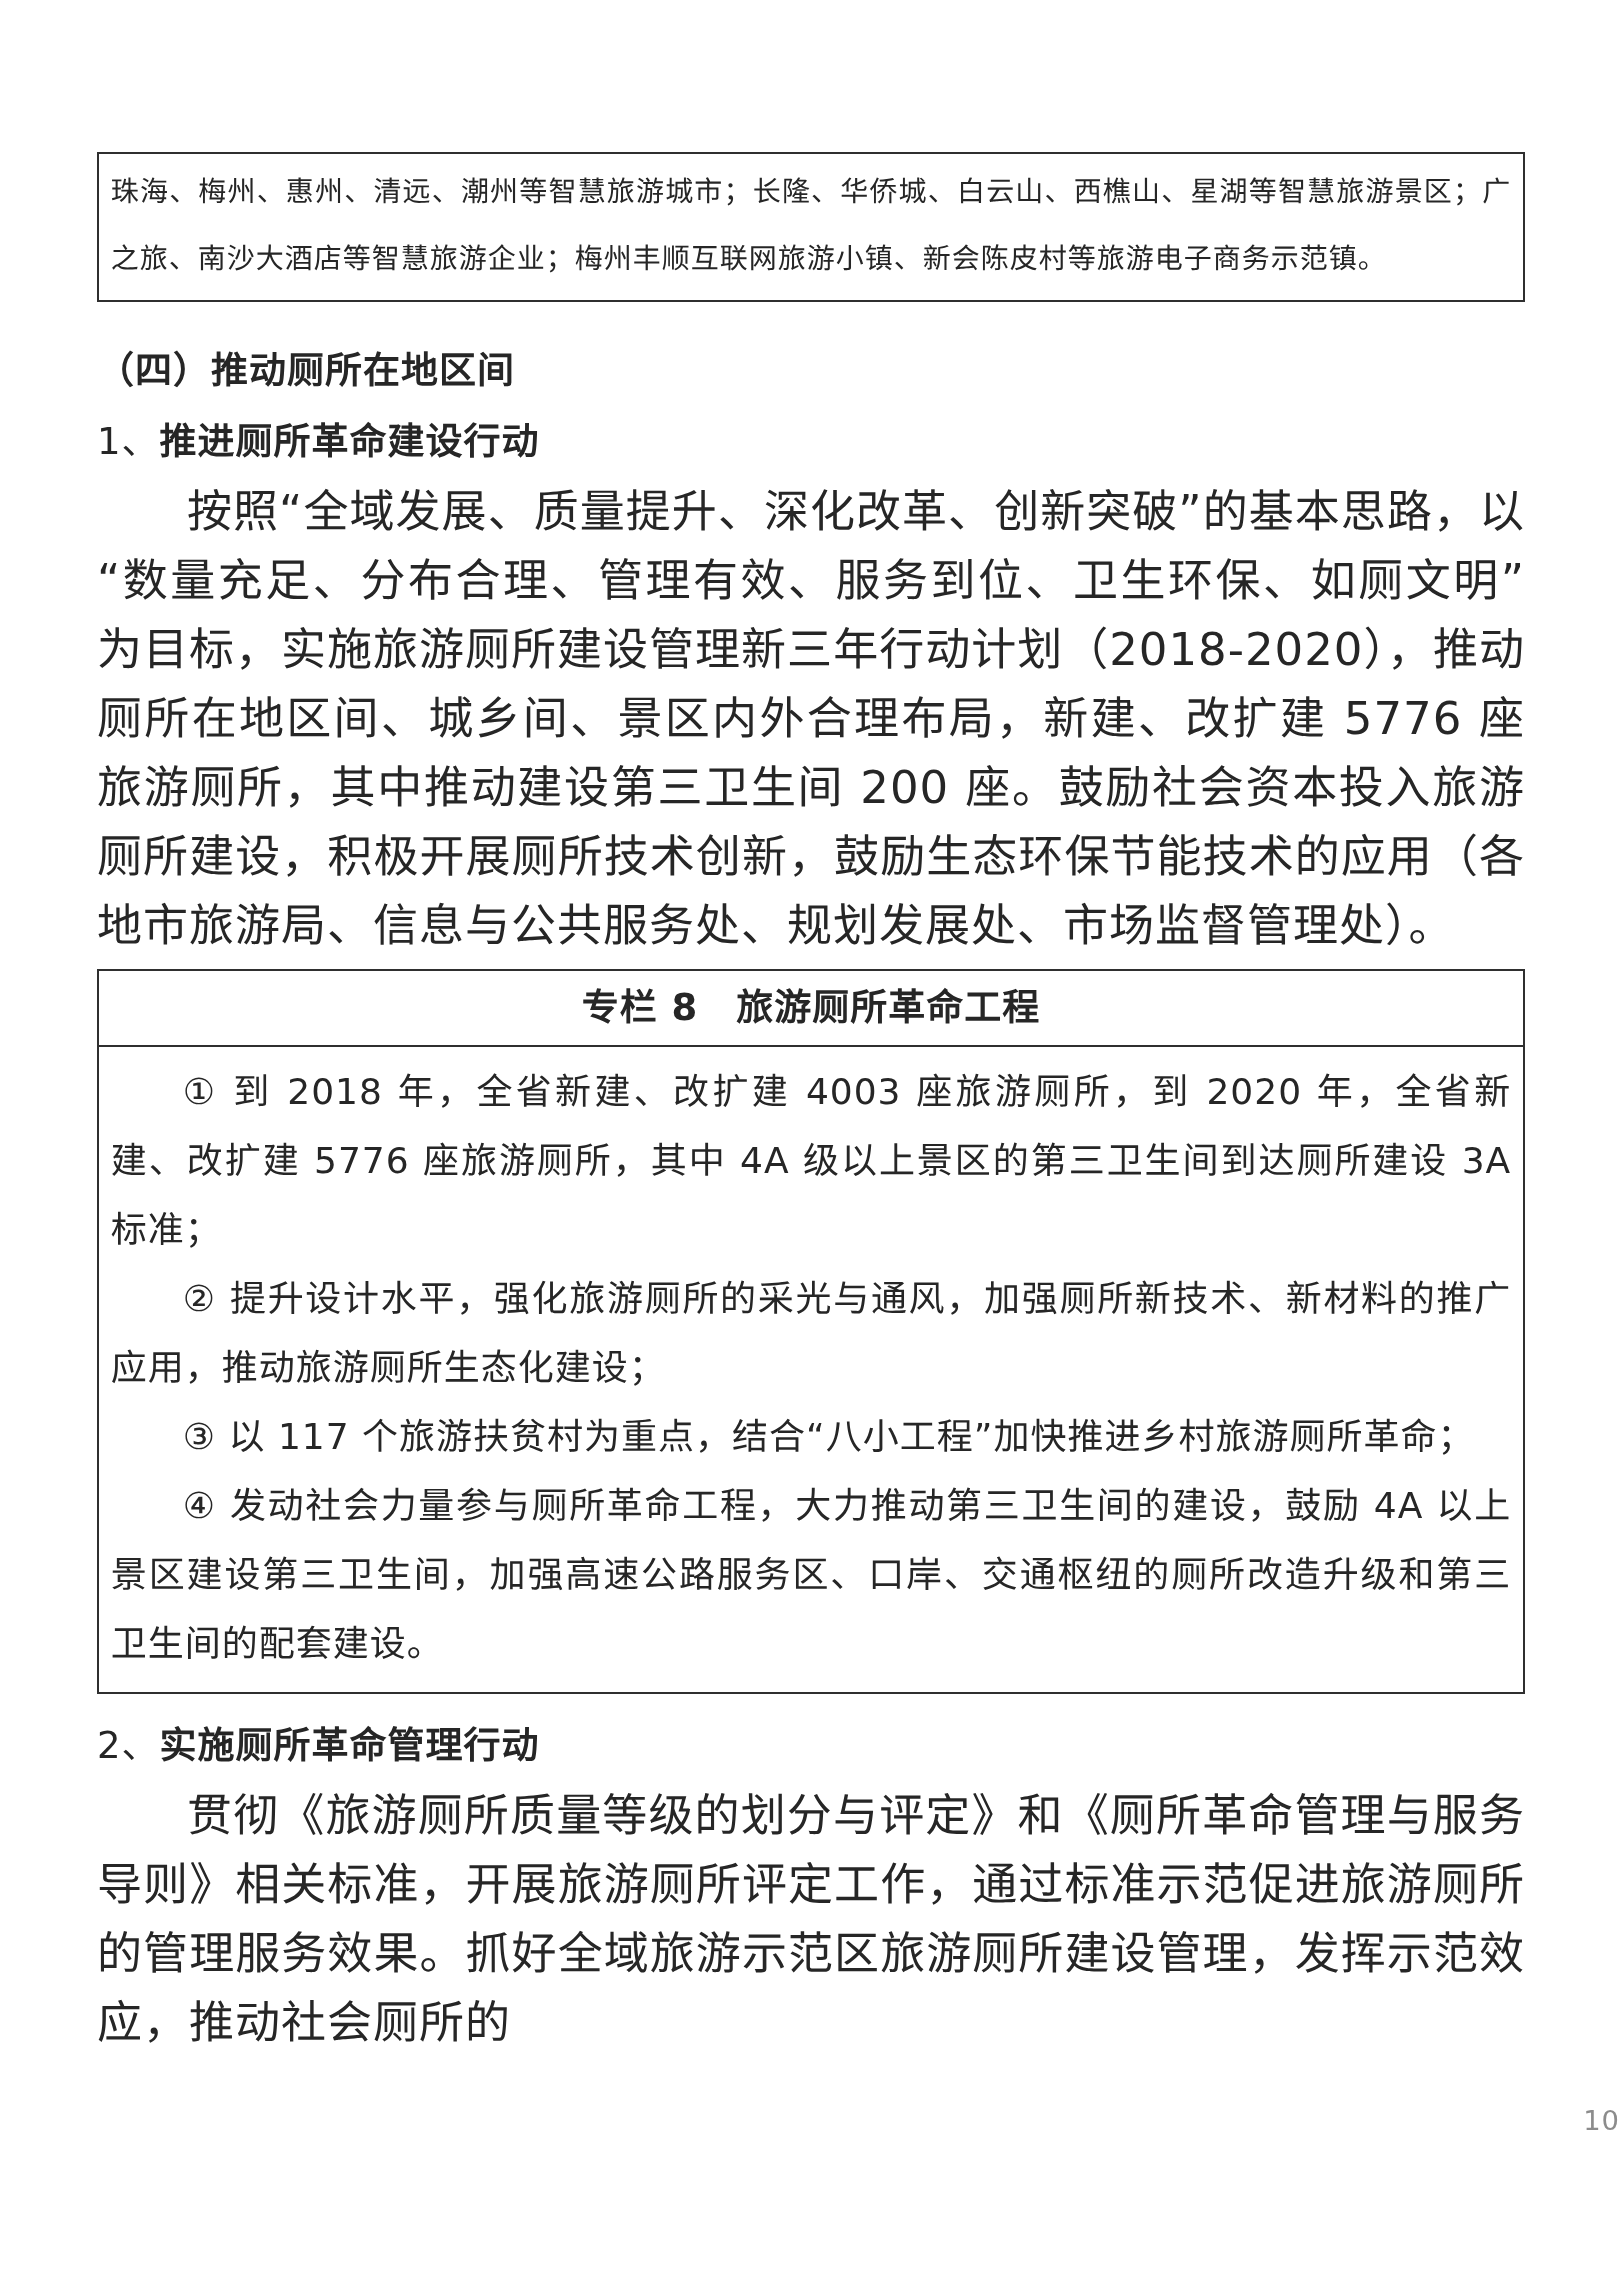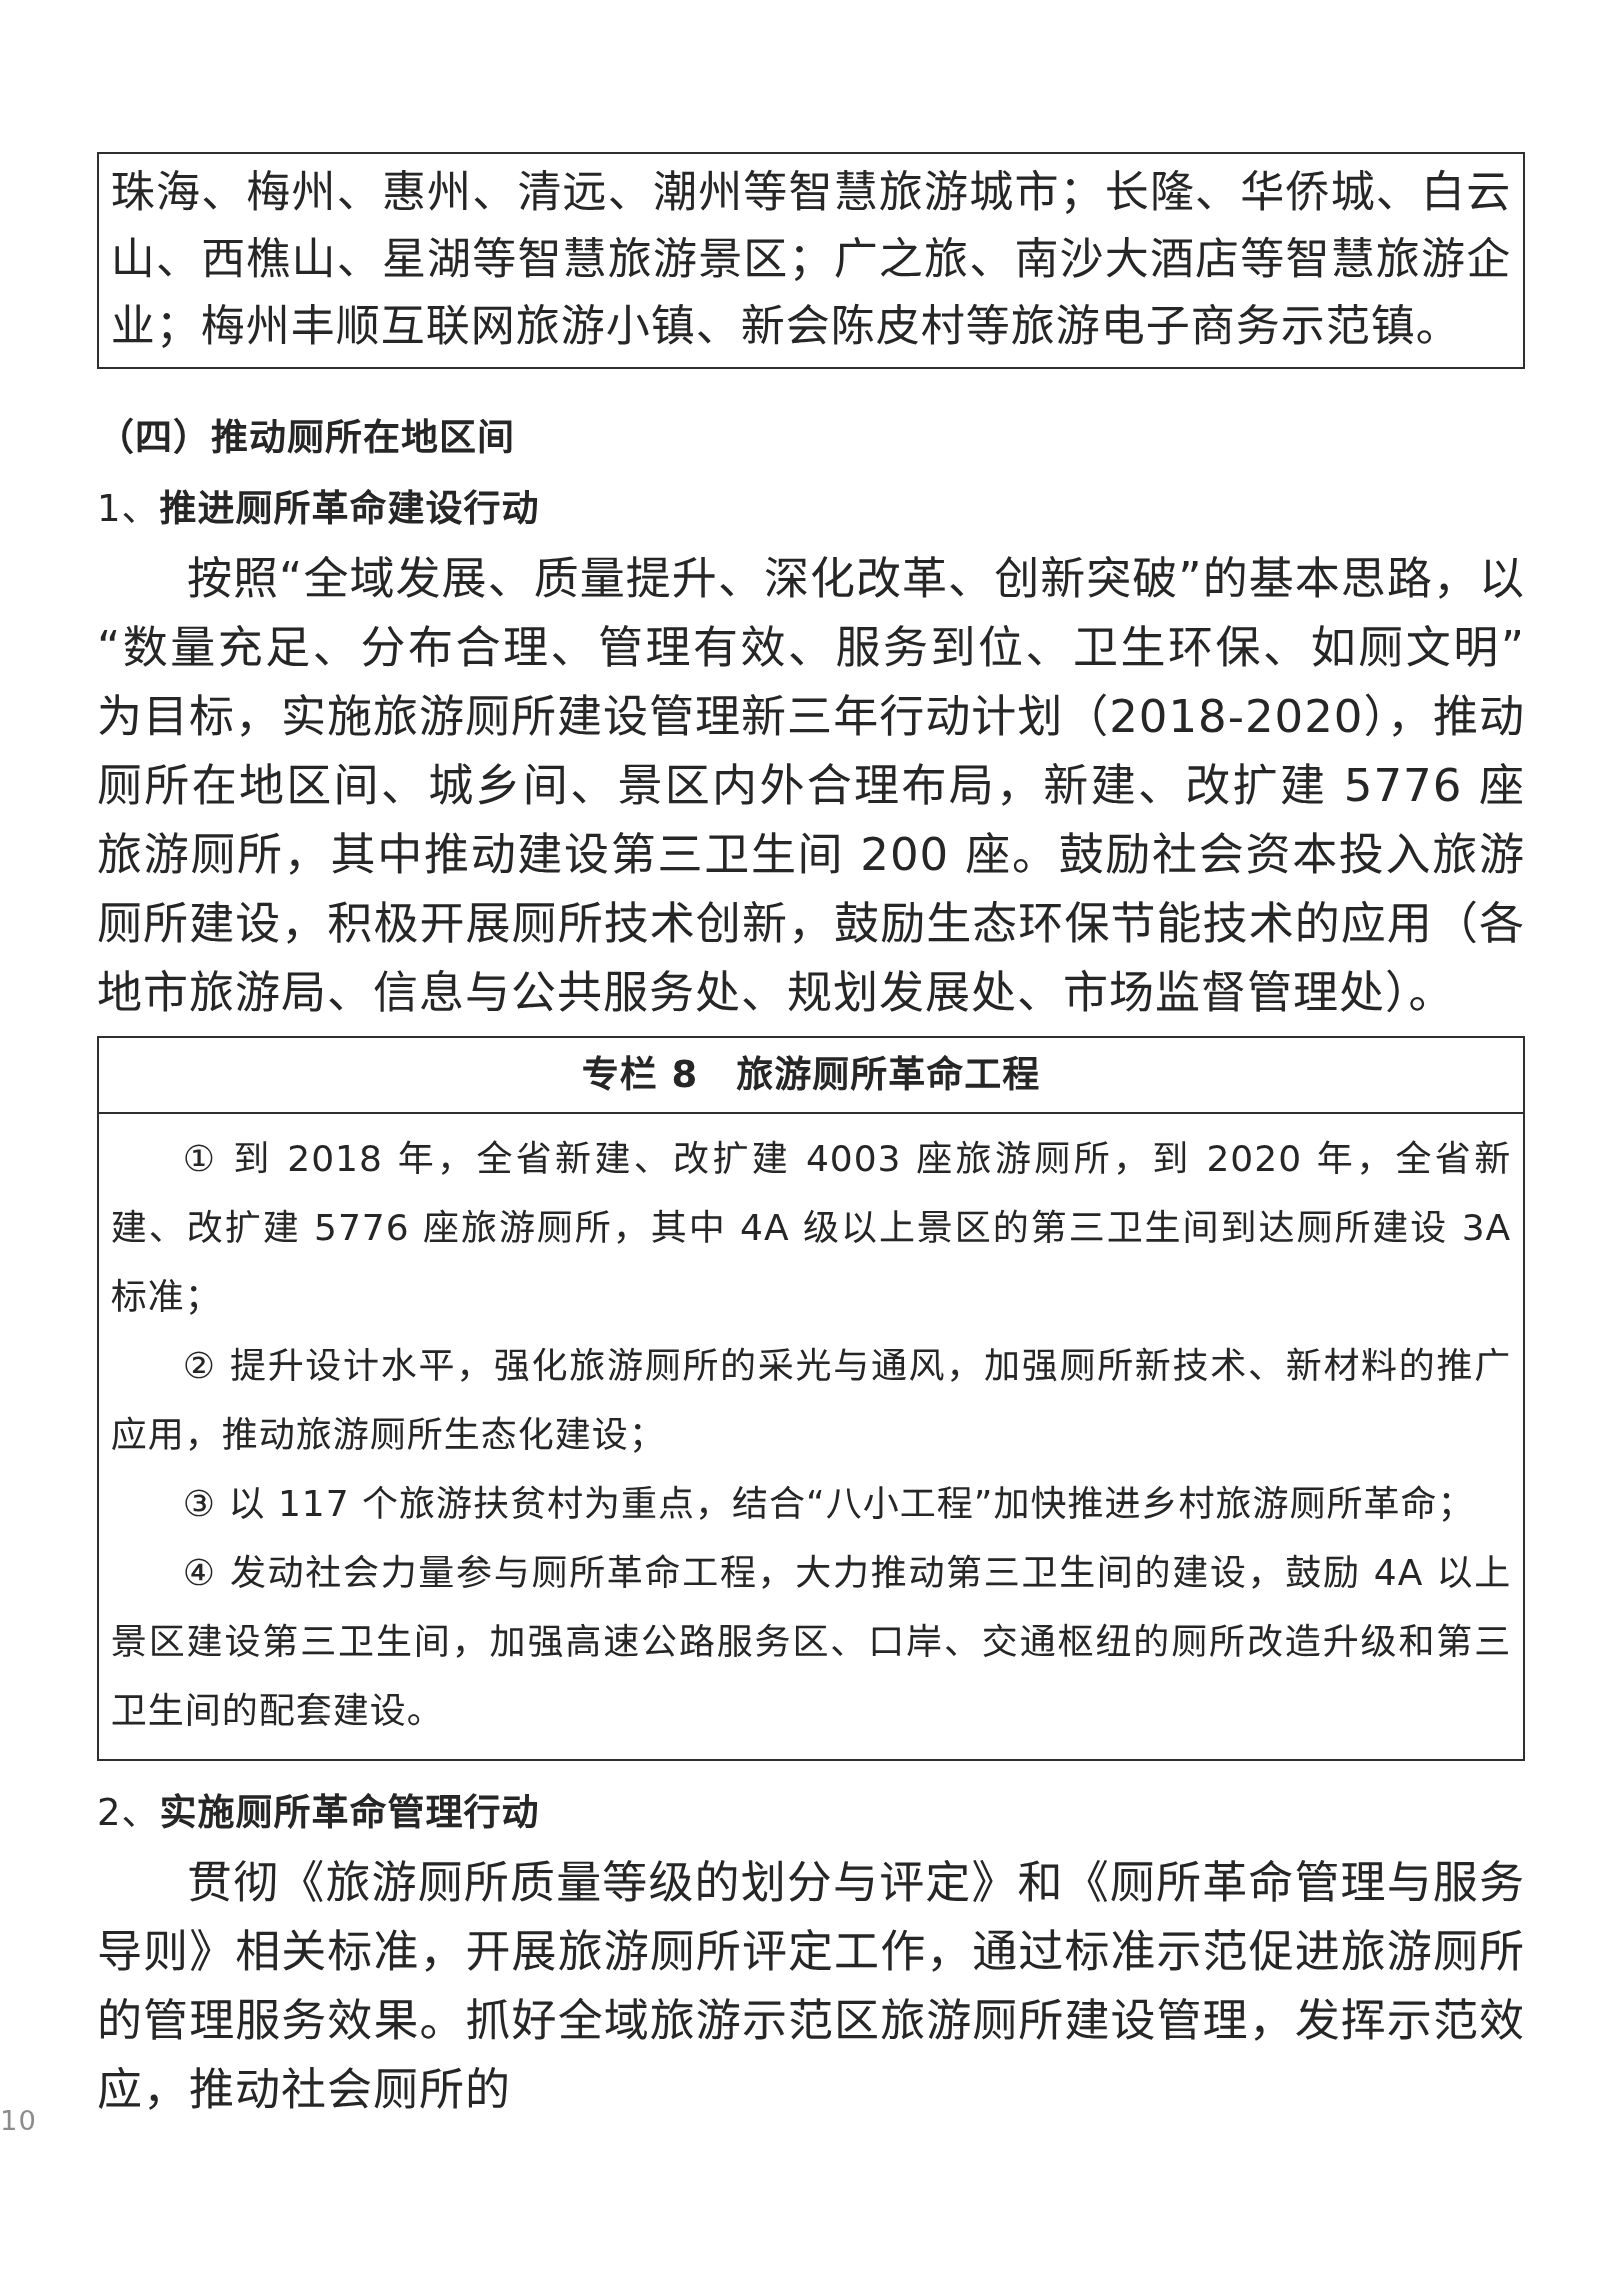--- a/index.html
+++ b/index.html
@@ -19,21 +19,21 @@
     overflow: hidden;
   }
   
   .cont-box {
     border: 2px solid #2f2f2f;
     box-sizing: border-box;
     padding: 3.9px 11.8px 7.8px 11.8px;
   }
   .cont-box .cont-text {
     margin: 0;
-    font-size: 44px;
+    font-size: 28px;
     line-height: 67px;
     text-align: justify;
     text-justify: inter-character;
     letter-spacing: 1px;
   }
   
   .sec-heading {
     margin: 33px 0 0 0;
     font-size: 37px;
     font-weight: bold;
@@ -85,21 +85,21 @@
     text-indent: 2em;
     letter-spacing: 1px;
   }
   .sub2 { margin-top: 15.7px; }
   
   .page-number {
     position: absolute;
     left: 0;
     right: 0;
     bottom: 155px;
-    text-align: left;
+    text-align: right;
     font-size: 27.4px;
     color: #8c8c8c;
     letter-spacing: 1px;
   }
 </style>
 </head>
 <body>
 
 <div class="page">
 

